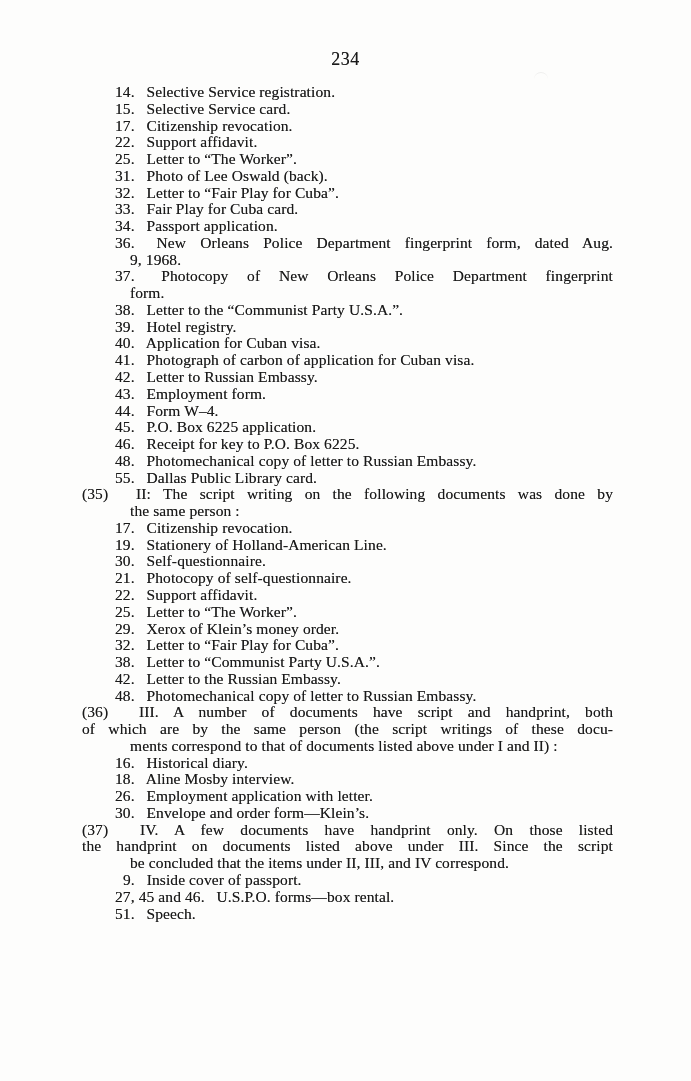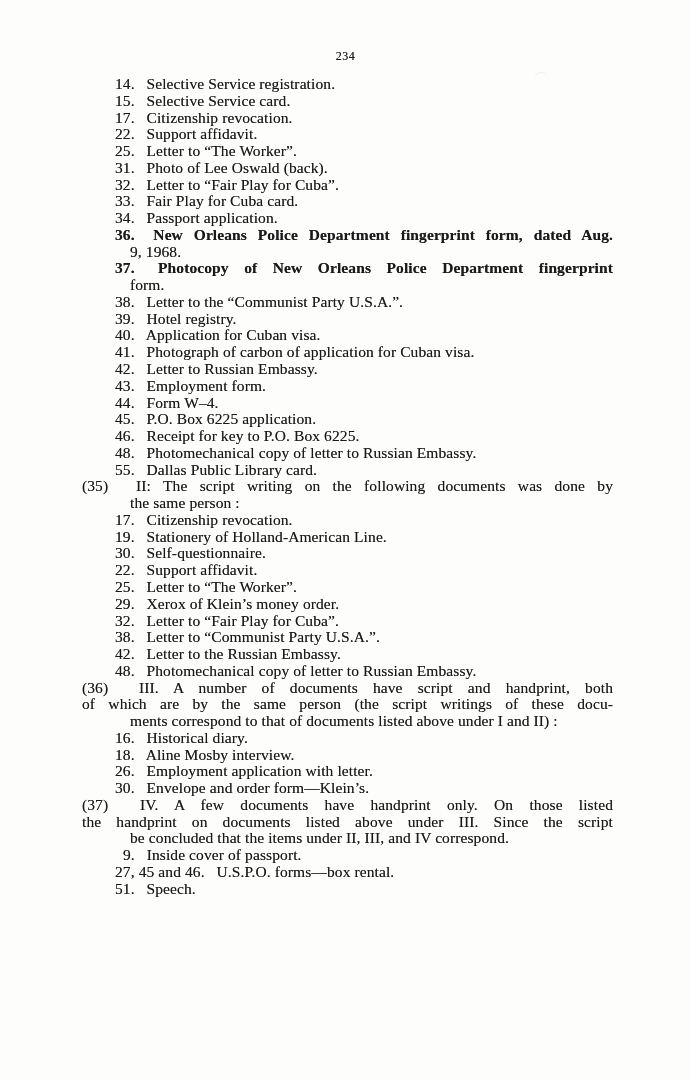--- a/index.html
+++ b/index.html
@@ -15,43 +15,43 @@
     font-family: "Liberation Serif", "DejaVu Serif", serif;
     color: #1a1a1a;
     overflow: hidden;
   }
   .page-number {
     position: absolute;
     top: 49px;
     left: 0;
     width: 691px;
     text-align: center;
-    font-size: 12px;
+    font-size: 18px;
     letter-spacing: 0.5px;
     text-shadow: 0 0 0.5px rgba(0,0,0,0.55);
   }
   .page-body {
     position: absolute;
-    top: 76px;
+    top: 84px;
     left: 82px;
     width: 531px;
   }
   .ln {
     margin: 0;
     padding: 0;
     font-size: 15.5px;
     line-height: 16.77px;
     letter-spacing: 0.1px;
     text-shadow: 0 0 0.5px rgba(0,0,0,0.55);
     white-space: nowrap;
   }
   
   .ln.i  { text-indent: 33px; }
   .ln.i1 { text-indent: 41px; } 
-  .ln.ij { text-indent: 33px; font-weight: bold; }
+  .ln.ij { text-indent: 33px; }
   
   .ln.ij, .ln.pj {
     white-space: normal;
     text-align: justify;
     text-align-last: justify;
   }
   
   .ln.c, .ln.p { text-indent: 0; margin-left: 48px; }
   .scan-artifact {
     position: absolute;
@@ -93,20 +93,21 @@
     <p class="ln i">44.  Form W–4.</p>
     <p class="ln i">45.  P.O. Box 6225 application.</p>
     <p class="ln i">46.  Receipt for key to P.O. Box 6225.</p>
     <p class="ln i">48.  Photomechanical copy of letter to Russian Embassy.</p>
     <p class="ln i">55.  Dallas Public Library card.</p>
     <p class="ln pj">(35)  II: The script writing on the following documents was done by</p>
     <p class="ln p">the same person :</p>
     <p class="ln i">17.  Citizenship revocation.</p>
     <p class="ln i">19.  Stationery of Holland-American Line.</p>
     <p class="ln i">30.  Self-questionnaire.</p>
+    <p class="ln i">21.  Photocopy of self-questionnaire.</p>
     <p class="ln i">22.  Support affidavit.</p>
     <p class="ln i">25.  Letter to “The Worker”.</p>
     <p class="ln i">29.  Xerox of Klein’s money order.</p>
     <p class="ln i">32.  Letter to “Fair Play for Cuba”.</p>
     <p class="ln i">38.  Letter to “Communist Party U.S.A.”.</p>
     <p class="ln i">42.  Letter to the Russian Embassy.</p>
     <p class="ln i">48.  Photomechanical copy of letter to Russian Embassy.</p>
     <p class="ln pj">(36)  III. A number of documents have script and handprint, both</p>
     <p class="ln pj">of which are by the same person (the script writings of these docu-</p>
     <p class="ln p">ments correspond to that of documents listed above under I and II) :</p>

